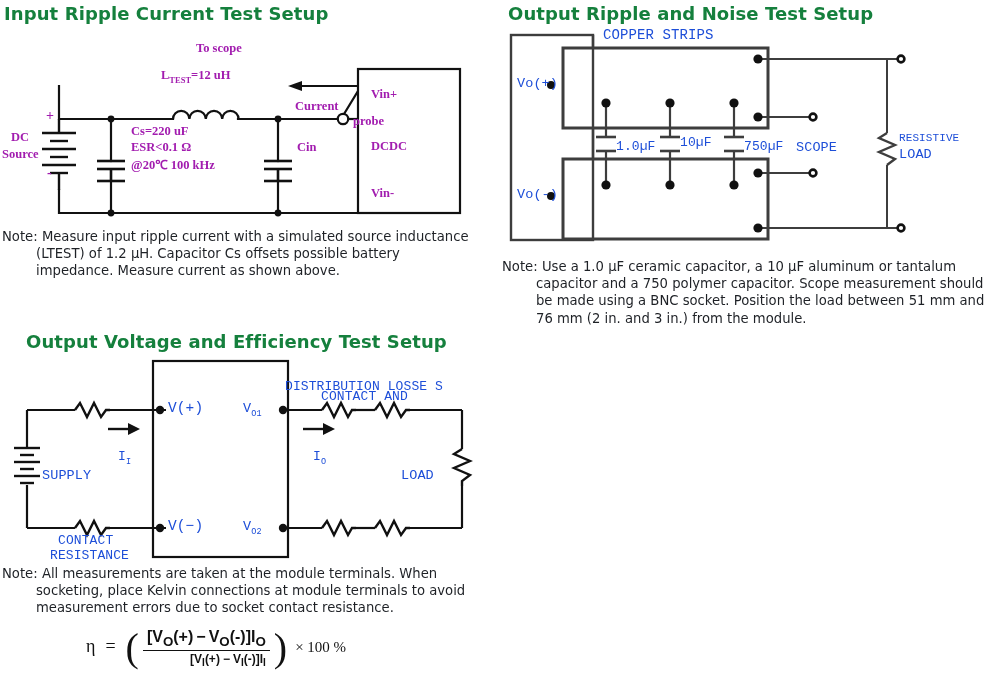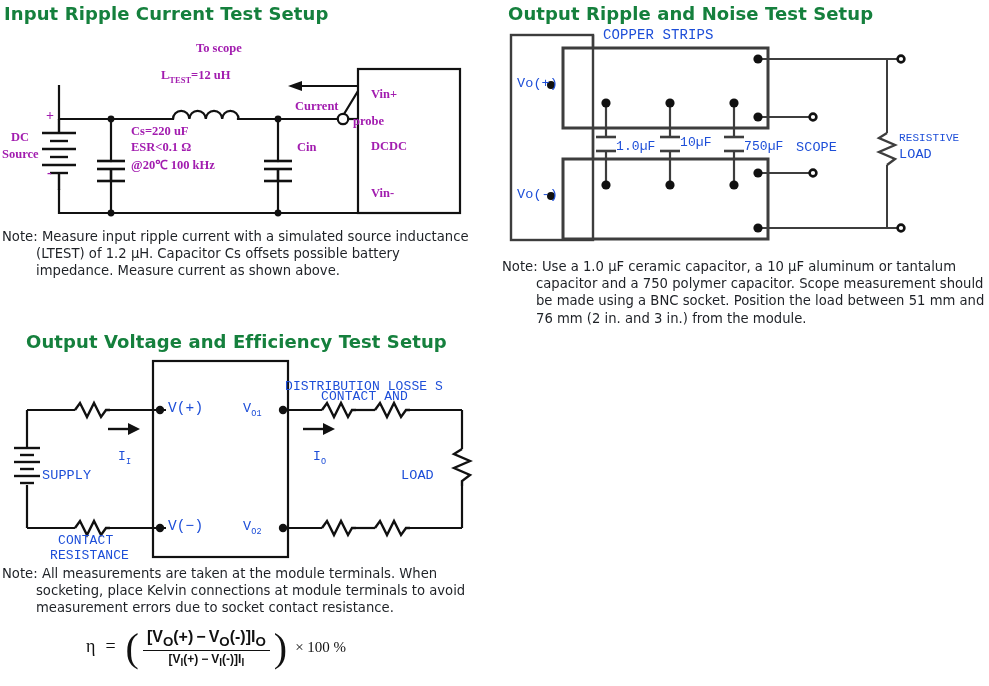--- a/index.html
+++ b/index.html
@@ -65,21 +65,21 @@
   svg { display: block; overflow: visible; }
 
   .formula {
     position: absolute;
     font-family: "Liberation Serif", serif;
     color: #111;
   }
   .frac {
     display: inline-block;
     vertical-align: middle;
-    text-align: center;
+    text-align: right;
   }
   .frac .num { display: block; padding: 0 4px 1px 4px; font-size: 16px; }
   .frac .den { display: block; border-top: 1.6px solid #111; padding: 1px 4px 0 4px; font-size: 12px; }
   .paren {
     display: inline-block;
     font-size: 40px;
     vertical-align: middle;
     line-height: 38px;
     font-weight: 300;
   }

